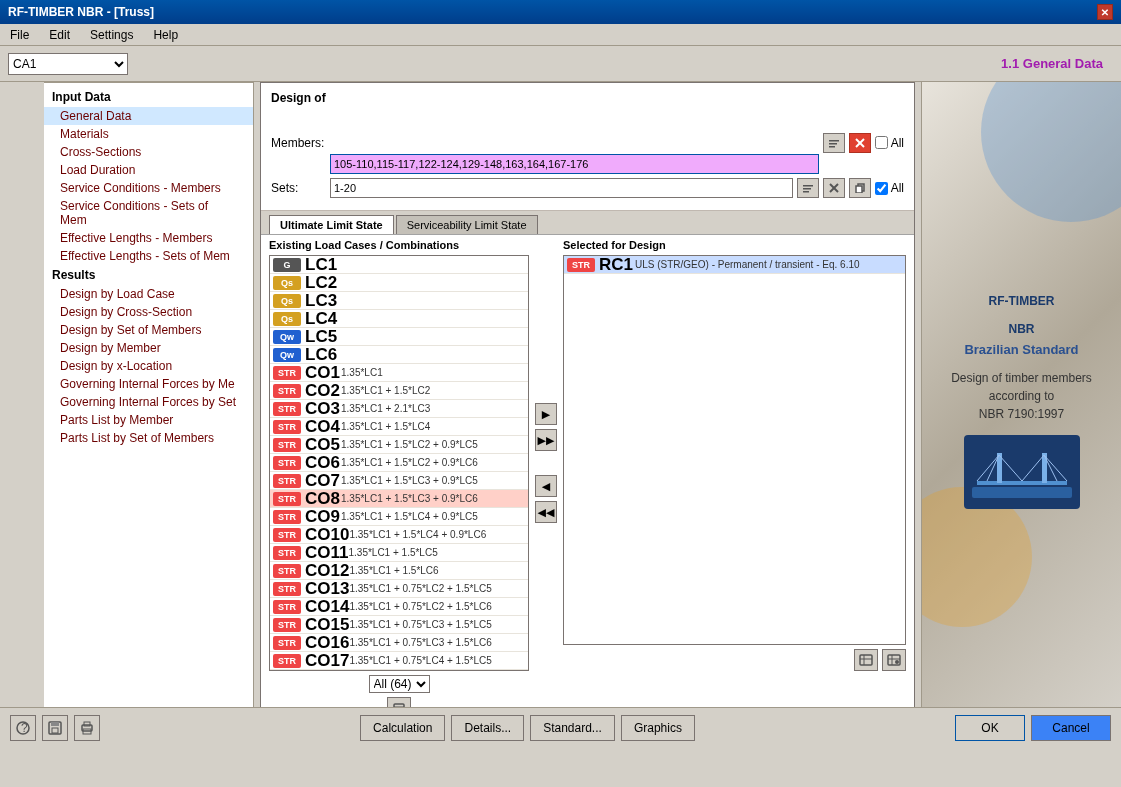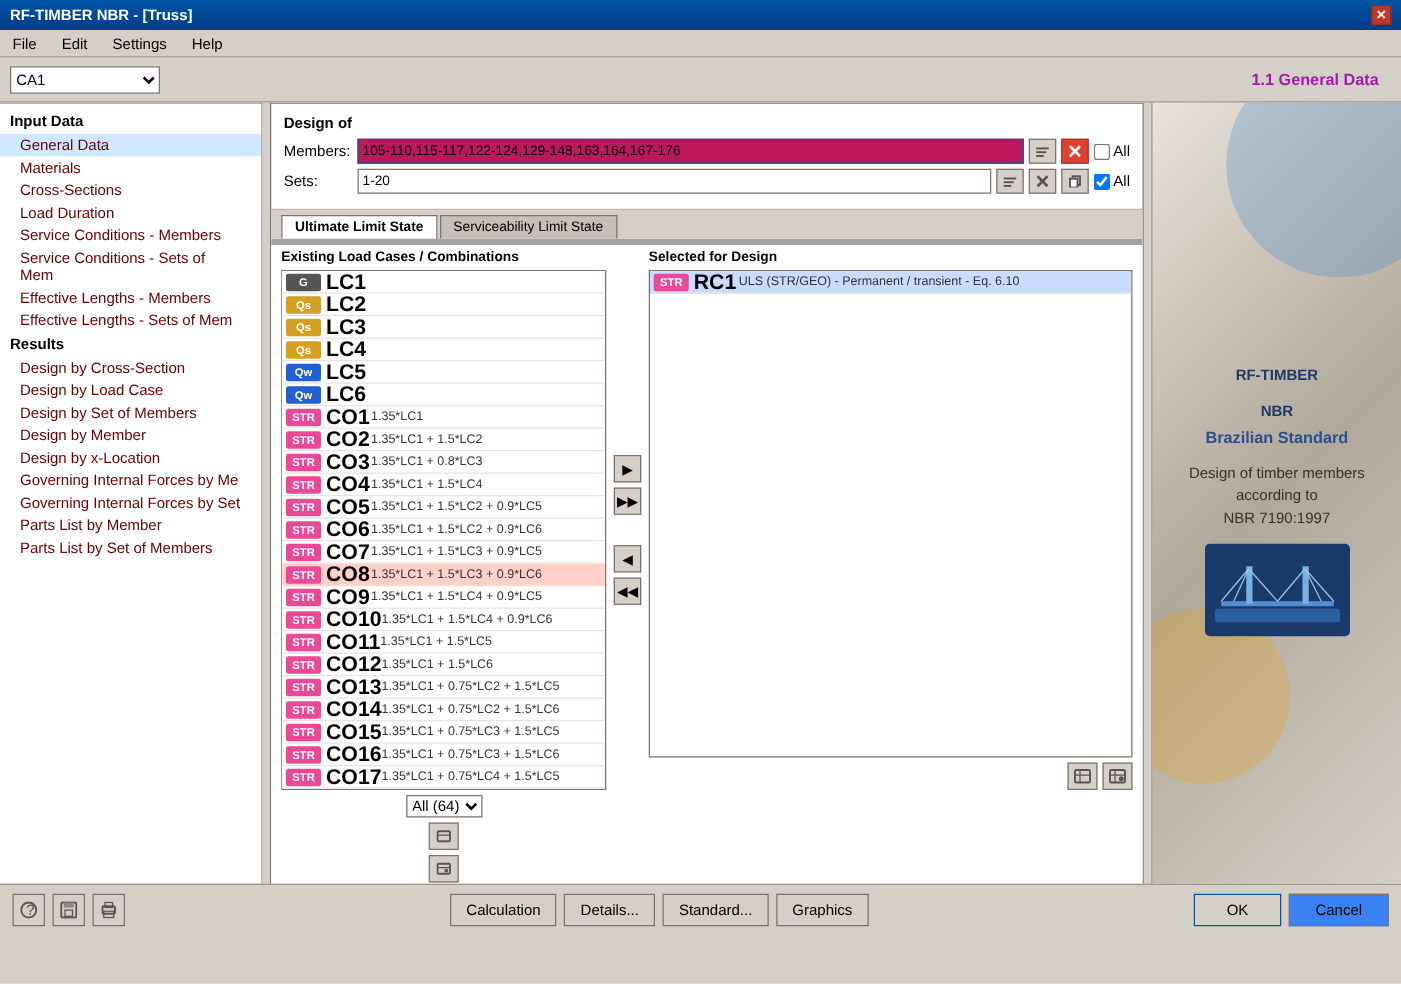--- a/index.html
+++ b/index.html
@@ -47,20 +47,21 @@
     }
     
     
     .left-panel {
       width: 210px;
       background: #ffffff;
       border-right: 1px solid #a0998a;
       border-top: 1px solid #a0998a;
       overflow-y: auto;
       padding: 4px 0;
+      margin-left: 44px;
     }
     
     .nav-section-title {
       font-weight: bold;
       padding: 3px 8px;
       color: #000;
     }
     .nav-item {
       padding: 2px 16px;
       color: #6b0000;
@@ -153,22 +154,23 @@
     }
     .input-field {
       flex: 1;
       height: 20px;
       border: 1px solid #7a7370;
       background: white;
       padding: 0 3px;
       font-size: 11px;
     }
     .input-field.highlighted {
-      background: #be185d;
+      background: #f0abfc;
       border: 1px solid #0054a6;
+      margin-top: 43px;
     }
     .input-btn {
       width: 22px;
       height: 20px;
       background: #d4d0c8;
       border: 1px solid #7a7370;
       cursor: pointer;
       display: flex;
       align-items: center;
       justify-content: center;
@@ -203,21 +205,21 @@
       margin-bottom: -1px;
     }
     
     
     .load-cases-section {
       flex: 1;
       display: flex;
       flex-direction: column;
       padding: 4px 8px 8px 8px;
       background: #ffffff;
-      border-top: 5px solid #a3a3a3;
+      border-top: 1px solid #a3a3a3;
     }
     .lc-header-label {
       font-weight: bold;
       font-size: 11px;
     }
     
     .load-cases-body {
       flex: 1;
       display: flex;
       gap: 4px;
@@ -251,21 +253,21 @@
       justify-content: center;
       font-size: 9px;
       font-weight: bold;
       color: white;
       margin-right: 4px;
       flex-shrink: 0;
     }
     .badge-g { background: #555; }
     .badge-qs { background: #d4a020; }
     .badge-qw { background: #2060d0; }
-    .badge-str { background: #ec4899; }
+    .badge-str { background: #ef4444; }
     
     .lc-name {
       font-weight: bold;
       min-width: 36px;
       font-size: 17px;
     }
     .lc-formula {
       font-size: 10px;
       color: #333;
     }
@@ -426,22 +428,22 @@
       <div class="nav-section-title">Input Data</div>
       <div class="nav-item active">General Data</div>
       <div class="nav-item">Materials</div>
       <div class="nav-item">Cross-Sections</div>
       <div class="nav-item">Load Duration</div>
       <div class="nav-item">Service Conditions - Members</div>
       <div class="nav-item">Service Conditions - Sets of Mem</div>
       <div class="nav-item">Effective Lengths - Members</div>
       <div class="nav-item">Effective Lengths - Sets of Mem</div>
       <div class="nav-section-title">Results</div>
+      <div class="nav-item">Design by Load Case</div>
       <div class="nav-item">Design by Cross-Section</div>
-      <div class="nav-item">Design by Load Case</div>
       <div class="nav-item">Design by Set of Members</div>
       <div class="nav-item">Design by Member</div>
       <div class="nav-item">Design by x-Location</div>
       <div class="nav-item">Governing Internal Forces by Me</div>
       <div class="nav-item">Governing Internal Forces by Set</div>
       <div class="nav-item">Parts List by Member</div>
       <div class="nav-item">Parts List by Set of Members</div>
     </div>
 
     <div class="main-panel">
@@ -550,21 +552,21 @@
                 <span class="lc-formula">1.35*LC1</span>
               </div>
               <div class="lc-item">
                 <span class="lc-badge badge-str">STR</span>
                 <span class="lc-name">CO2</span>
                 <span class="lc-formula">1.35*LC1 + 1.5*LC2</span>
               </div>
               <div class="lc-item">
                 <span class="lc-badge badge-str">STR</span>
                 <span class="lc-name">CO3</span>
-                <span class="lc-formula">1.35*LC1 + 0.8*LC3</span>
+                <span class="lc-formula">1.35*LC1 + 2.1*LC3</span>
               </div>
               <div class="lc-item">
                 <span class="lc-badge badge-str">STR</span>
                 <span class="lc-name">CO4</span>
                 <span class="lc-formula">1.35*LC1 + 1.5*LC4</span>
               </div>
               <div class="lc-item">
                 <span class="lc-badge badge-str">STR</span>
                 <span class="lc-name">CO5</span>
                 <span class="lc-formula">1.35*LC1 + 1.5*LC2 + 0.9*LC5</span>

